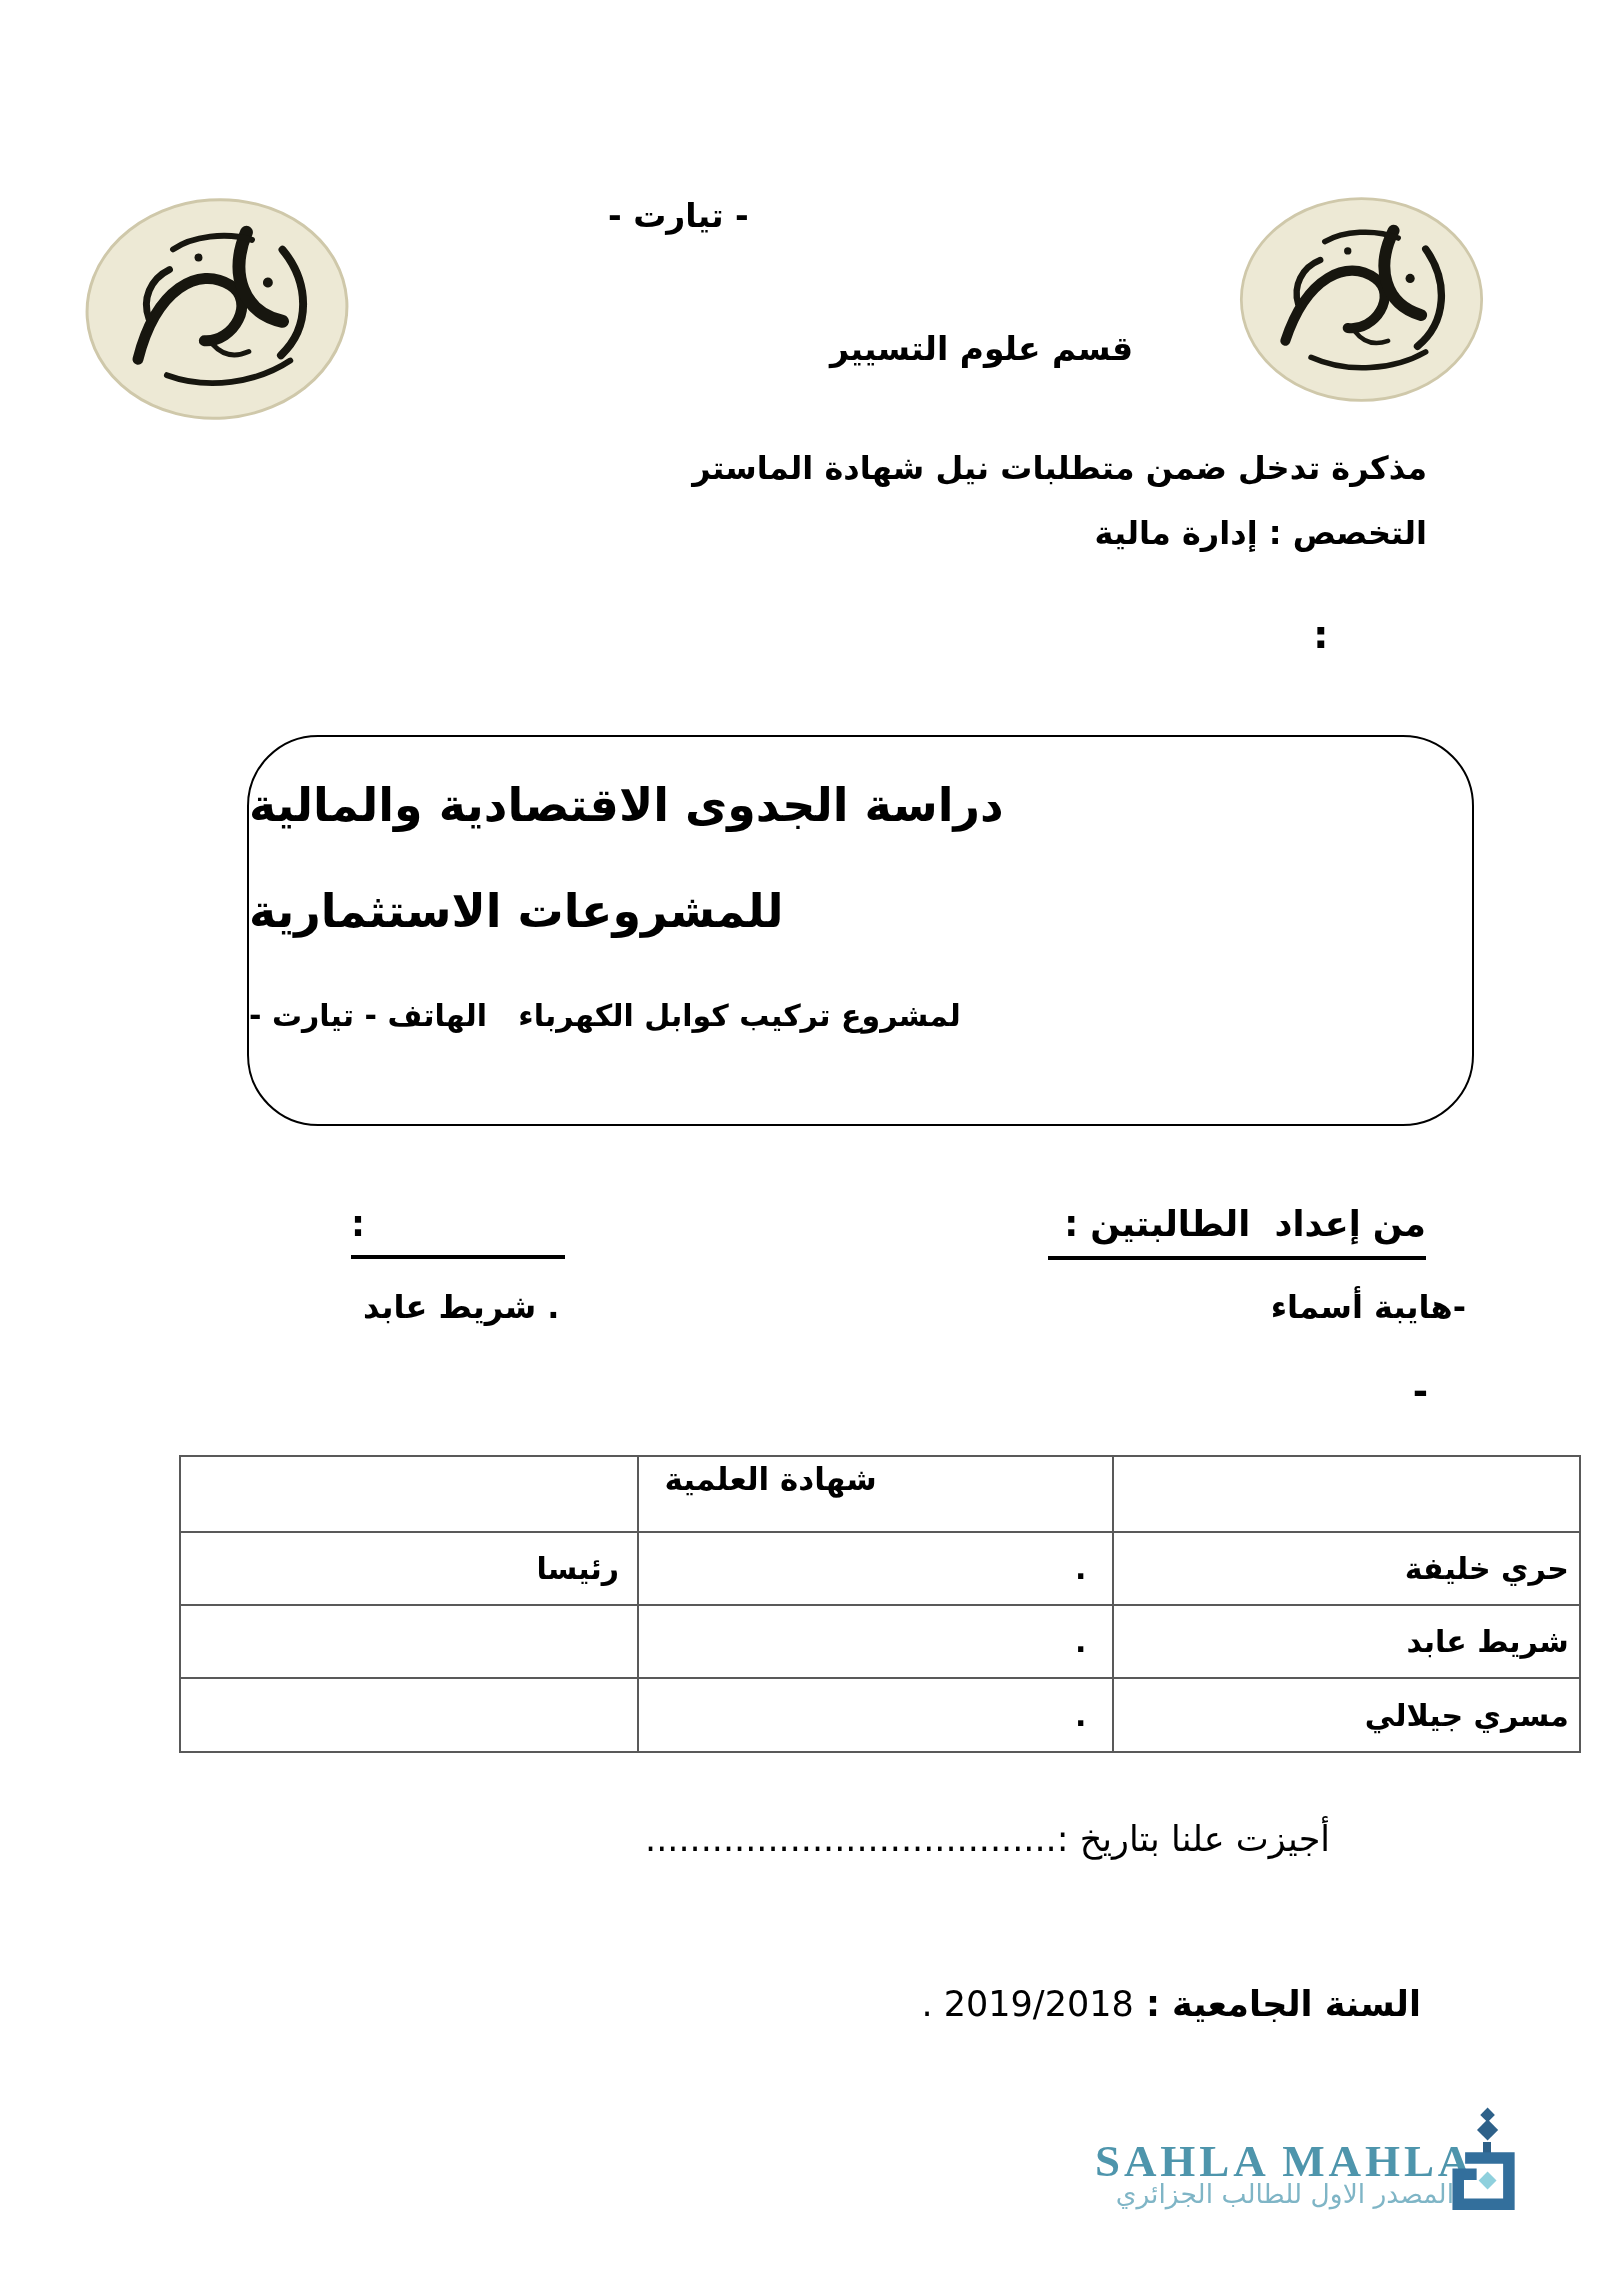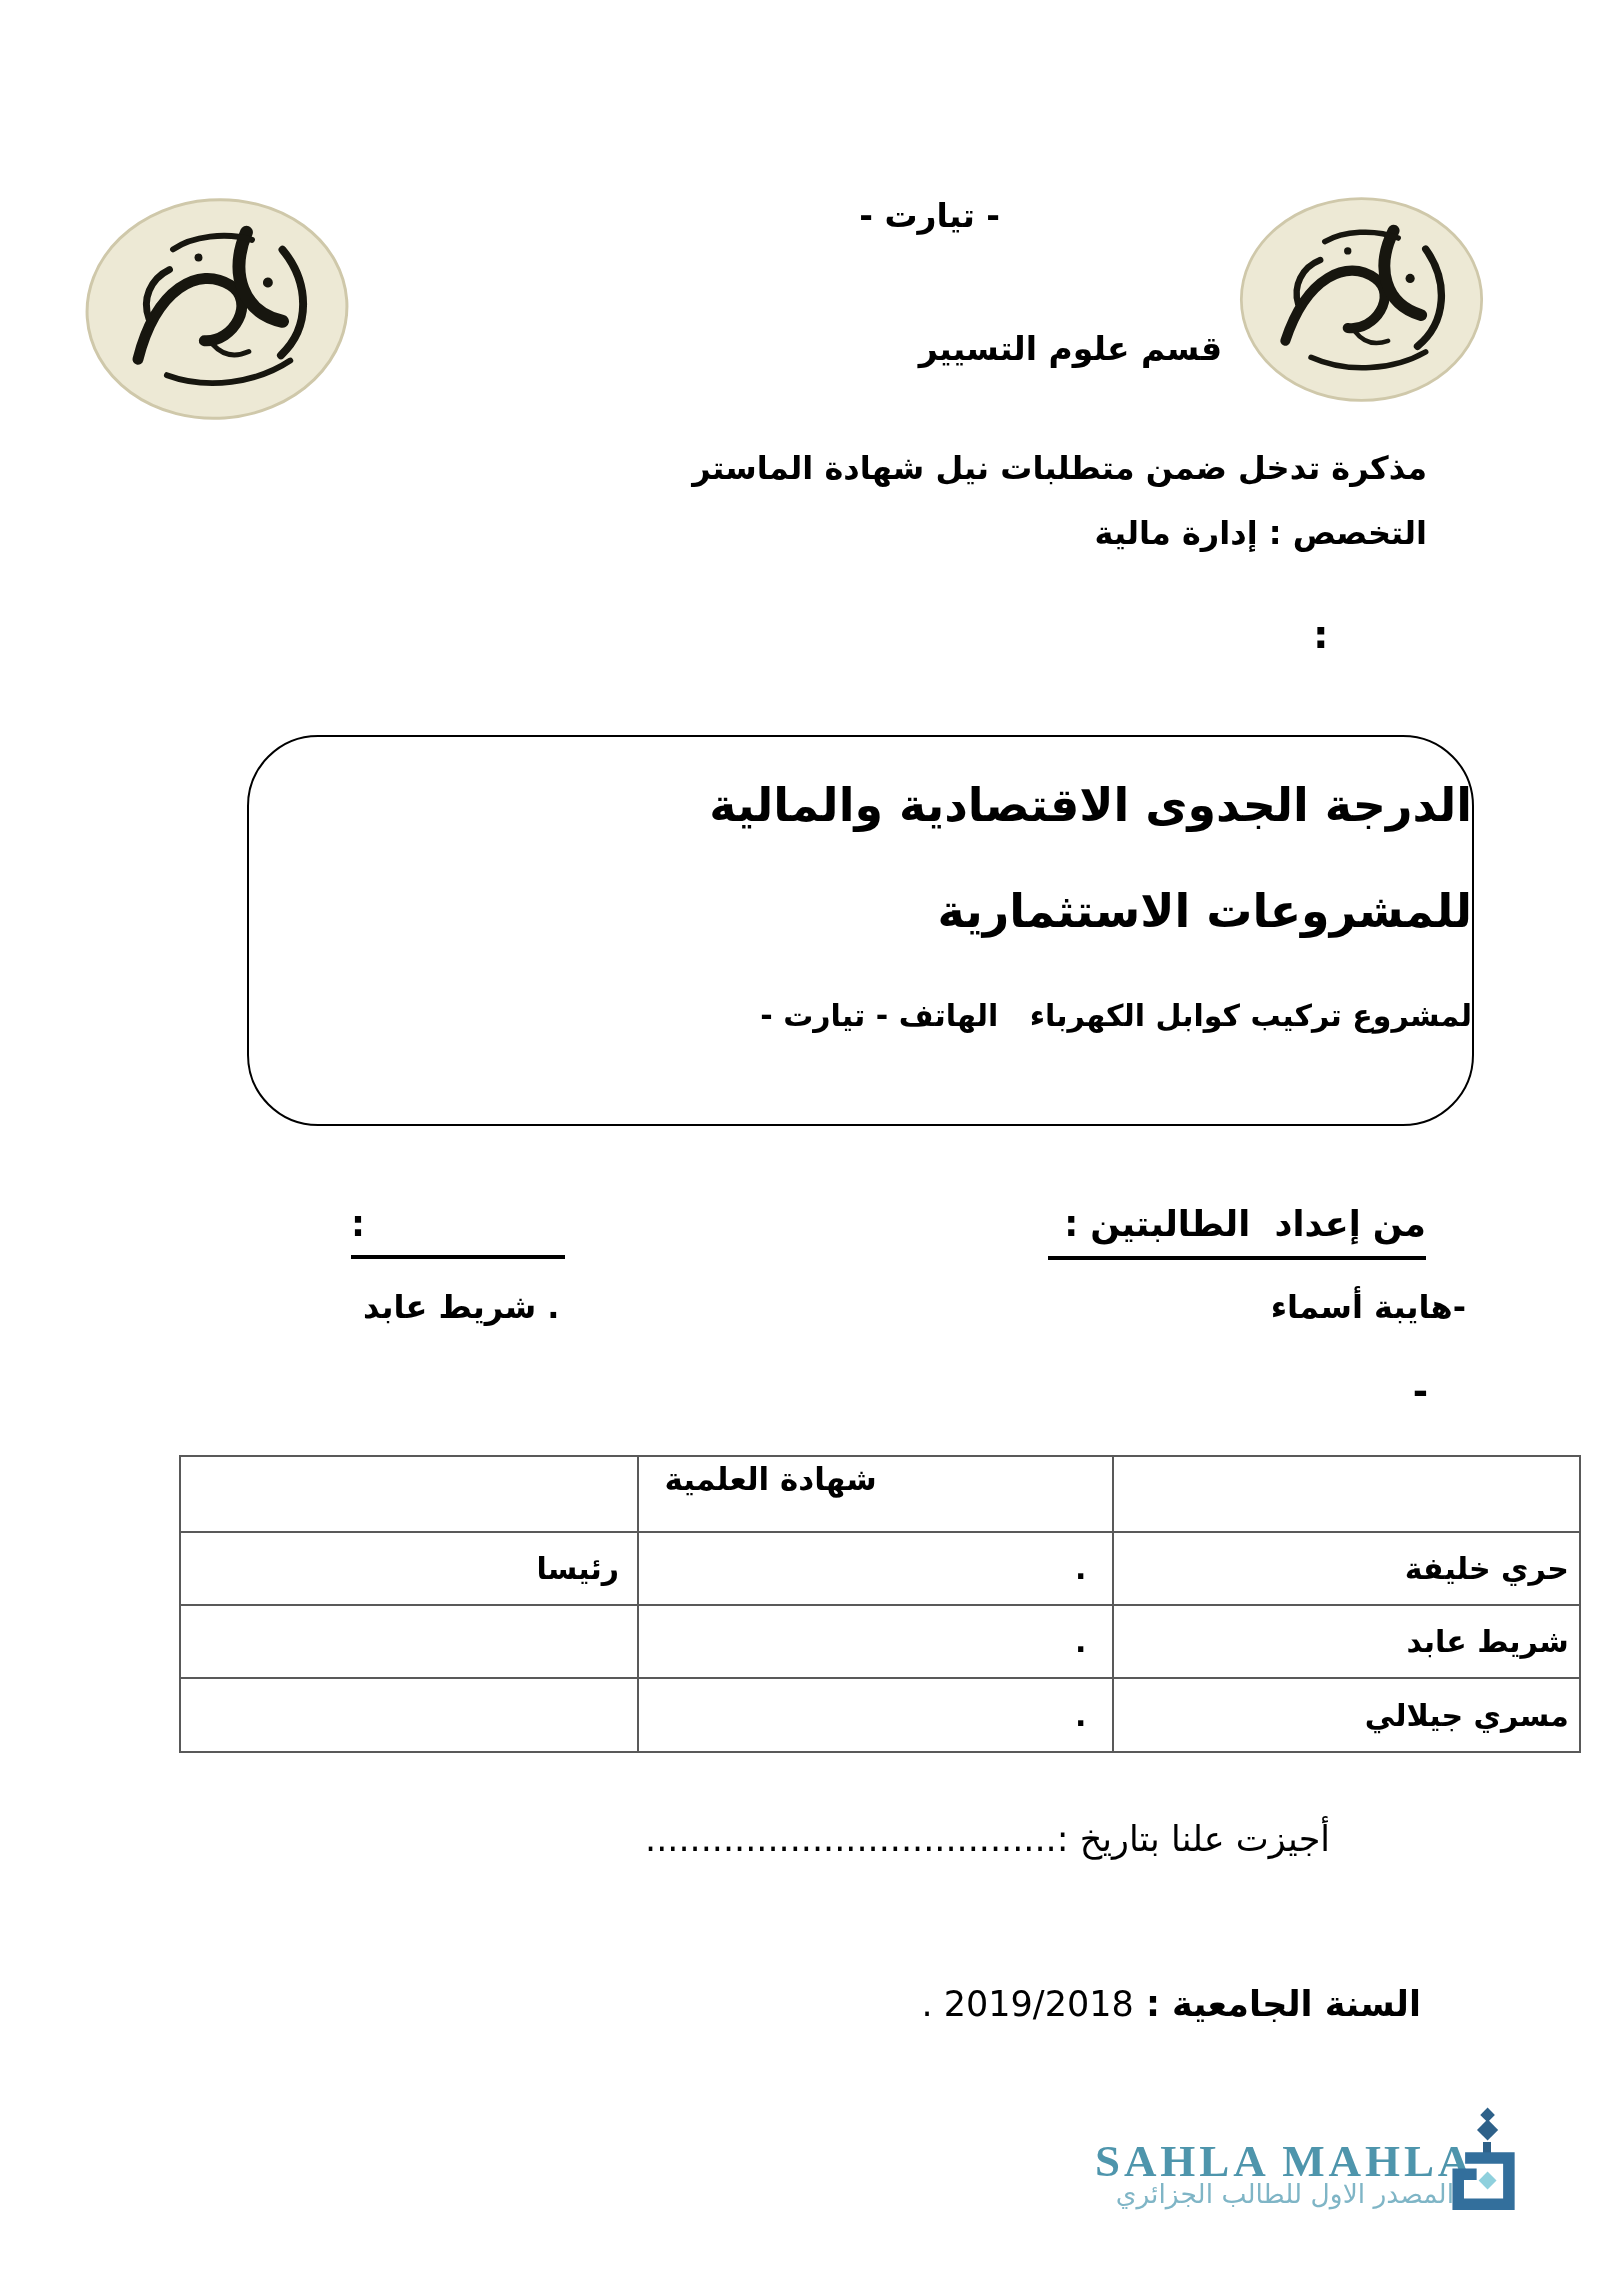--- a/index.html
+++ b/index.html
@@ -8,21 +8,21 @@
     width:1621px;
     height:2293px;
     background:#ffffff;
     font-family:"DejaVu Sans", sans-serif;
     color:#000;
     overflow:hidden;
   }
   .abs{position:absolute;}
   .b{font-weight:bold;}
   .rtl{direction:rtl; unicode-bidi:embed;}
-  .ctr{text-align:right;}
+  .ctr{text-align:left;}
 
   
   .seal{display:block;}
   .hdr-city{left:608px;top:196px;width:392px;font-size:33px;}
   .hdr-fac{left:441px;top:263px;width:823px;font-size:33px;}
   .hdr-dep{left:830px;top:329px;width:392px;font-size:33px;}
 
   .memo1{right:194px;top:449px;font-size:32px;}
   .memo2{right:194px;top:514px;font-size:32px;}
   .lone-colon{left:1313px;top:612px;font-size:39px;}
@@ -118,21 +118,21 @@
   </div>
 
   <div class="abs rtl ctr b hdr-city">- تيارت -</div>
   <div class="abs rtl ctr b hdr-dep">قسم علوم التسيير</div>
 
   <div class="abs rtl b memo1">مذكرة تدخل ضمن متطلبات نيل شهادة الماستر</div>
   <div class="abs rtl b memo2">التخصص : إدارة مالية</div>
   <div class="abs b lone-colon">:</div>
 
   <div class="abs tbox">
-    <div class="abs rtl ctr b t1">الدرجة الجدوى الاقتصادية والمالية</div>
+    <div class="abs rtl ctr b t1">دراسة الجدوى الاقتصادية والمالية</div>
     <div class="abs rtl ctr b t2">للمشروعات الاستثمارية</div>
     <div class="abs rtl ctr b t3">لمشروع تركيب كوابل الكهرباء &nbsp; الهاتف - تيارت -</div>
   </div>
 
   <div class="abs rtl b prep-head">من إعداد &nbsp;الطالبتين :</div>
   <div class="abs b sup-blank">:</div>
   <div class="abs rtl b name-r">-هايبة أسماء</div>
   <div class="abs rtl b name-l">. شريط عابد</div>
   <div class="abs b dash">-</div>
 

